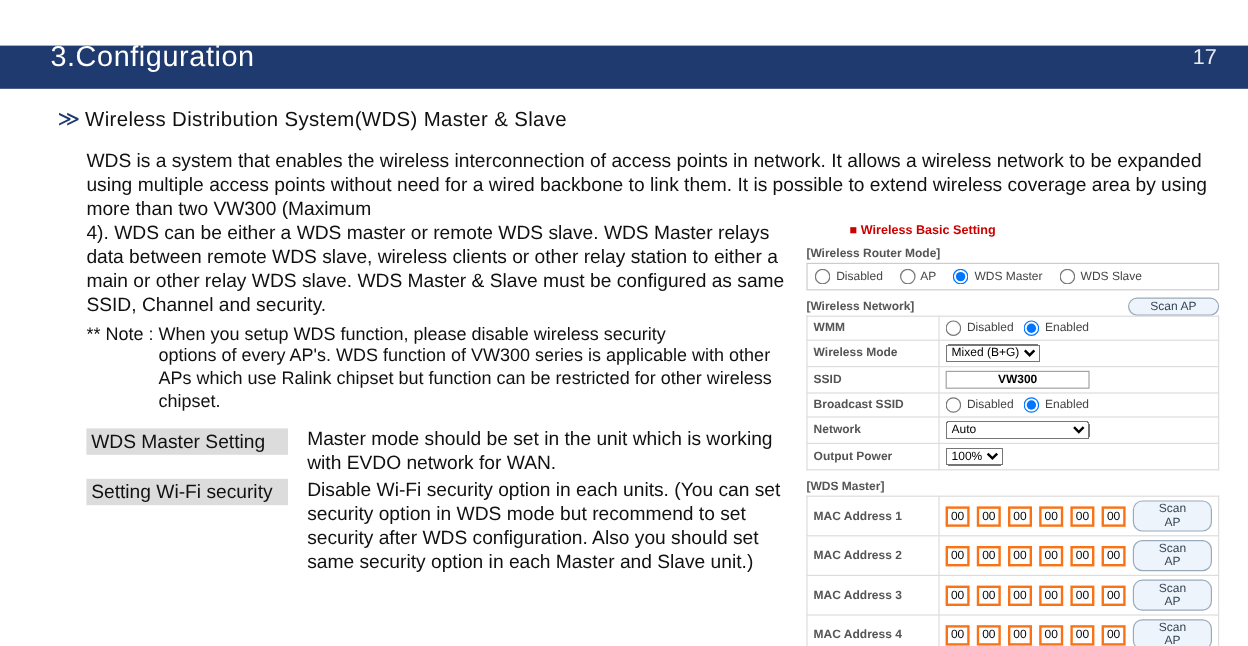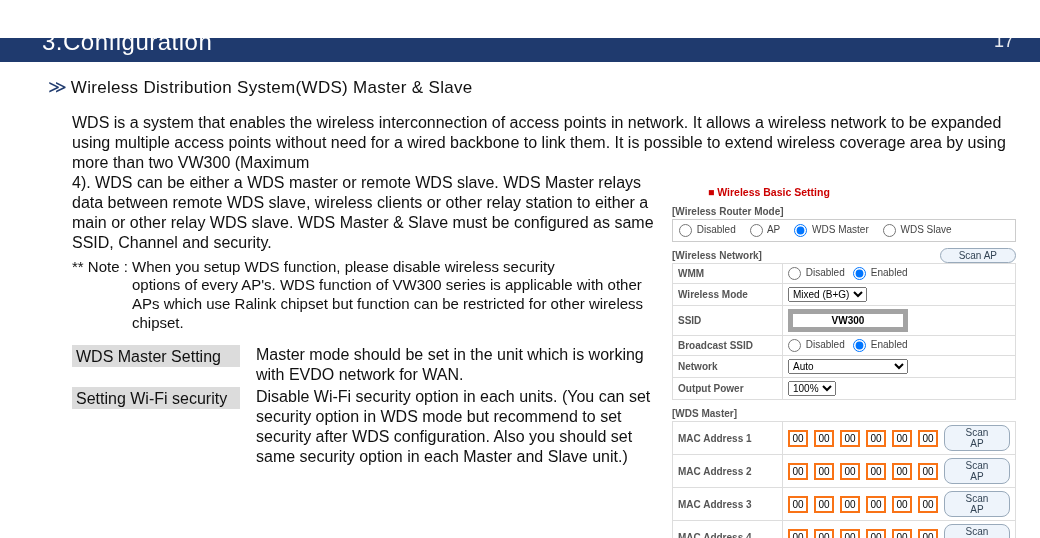--- a/index.html
+++ b/index.html
@@ -8,21 +8,21 @@
     background: #fff;
     width: 1040px;
     height: 538px;
     overflow: hidden;
     font-weight: 300;
     color: #111;
   }
   .header {
     background: #1f3a6e;
     color: #fff;
-    height: 24px;
+    height: 36px;
     display: flex;
     justify-content: space-between;
     align-items: center;
     padding: 0 26px 17px 42px;
     margin-top: 38px;
   }
   .header-title {
     font-size: 24px;
     font-weight: 200;
     letter-spacing: 0.5px;
@@ -145,21 +145,21 @@
   }
   .embed select {
     font-size: 10px;
     font-family: inherit;
   }
   .embed .ssid-input {
     font-size: 10px;
     width: 120px;
     text-align: center;
     font-weight: 700;
-    border: 5px solid #a3a3a3;
+    border: 1px solid #a3a3a3;
     padding: 1px 0;
   }
   .scan-btn {
     font-size: 10px;
     border: 1px solid #9ab;
     background: #eef4fb;
     border-radius: 8px;
     padding: 1px 18px;
     color: #345;
     cursor: pointer;

